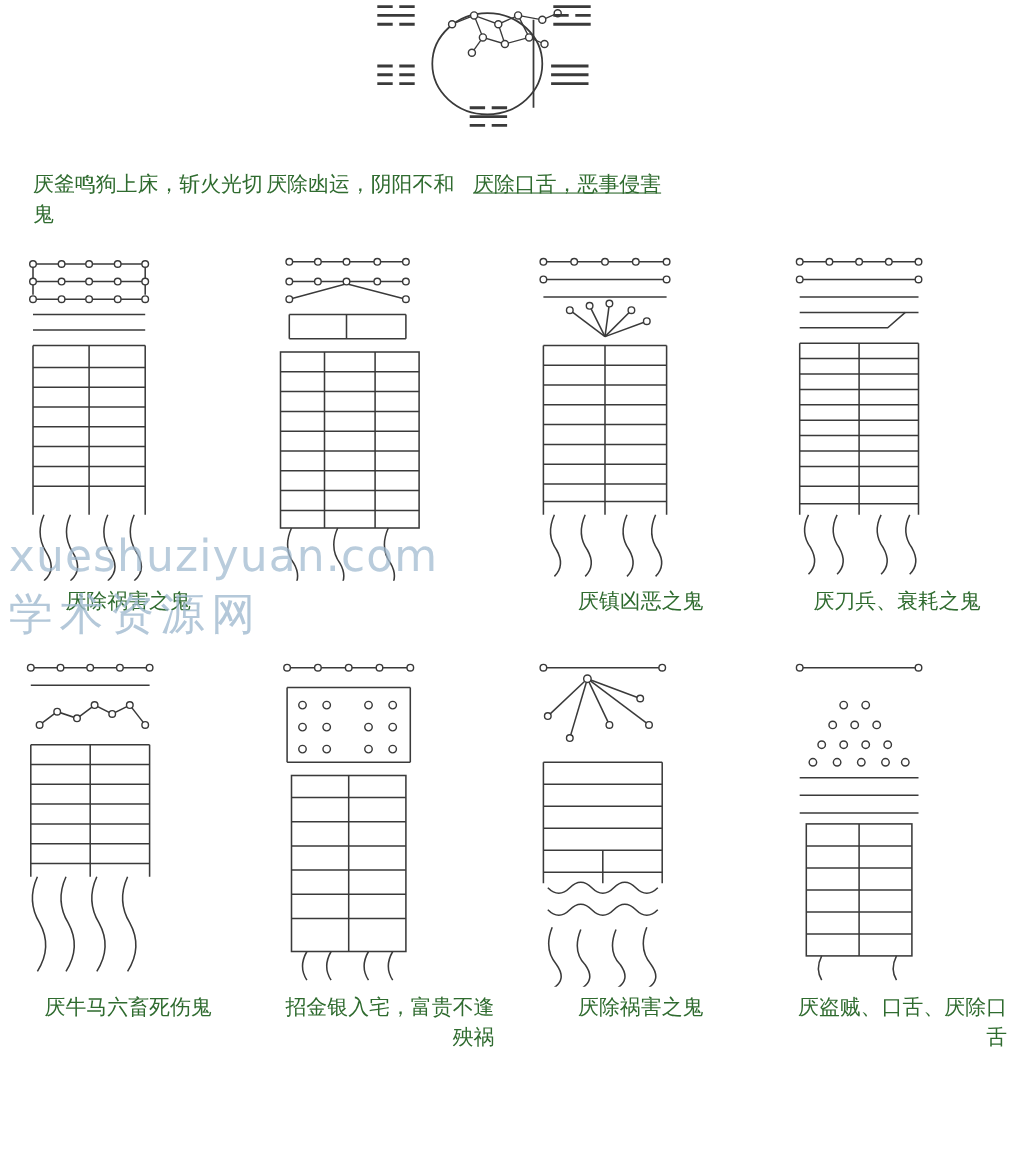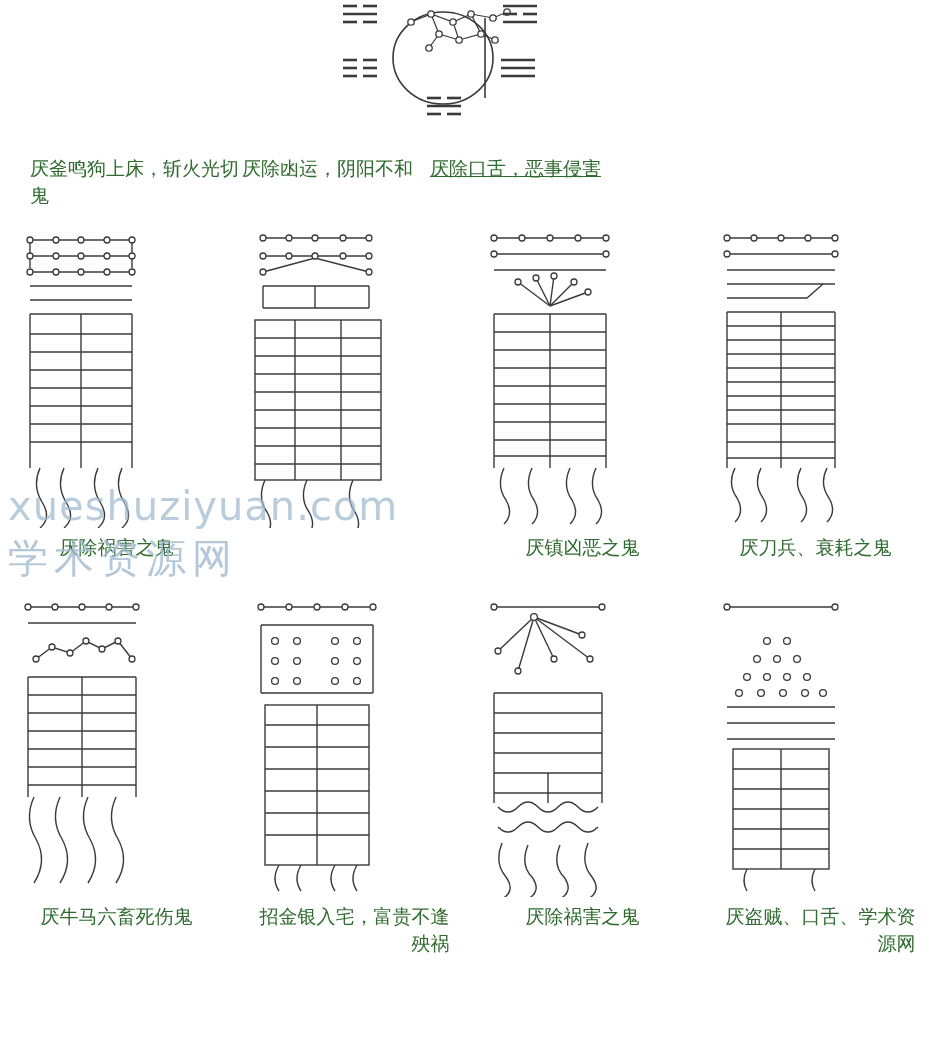--- a/index.html
+++ b/index.html
@@ -526,20 +526,20 @@
           <circle cx="76" cy="80" r="3.4"></circle>
             <circle cx="96" cy="80" r="3.4"></circle>
           <circle cx="28" cy="96" r="3.4"></circle>
             <circle cx="50" cy="96" r="3.4"></circle>
           <circle cx="72" cy="96" r="3.4"></circle>
             <circle cx="94" cy="96" r="3.4"></circle>
             <circle cx="112" cy="96" r="3.4"></circle>
         </g>
       </svg>
     </div>
-    <div class="talisman-label">厌盗贼、口舌、学术资源网</div>
+    <div class="talisman-label">厌盗贼、口舌、厌除口舌</div>
   </div>
 </div>
 
 <div id="watermark">
   <div class="wm-line1">xueshuziyuan.com</div>
   <div class="wm-line2">学术资源网</div>
 </div>
 
 </body></html>

